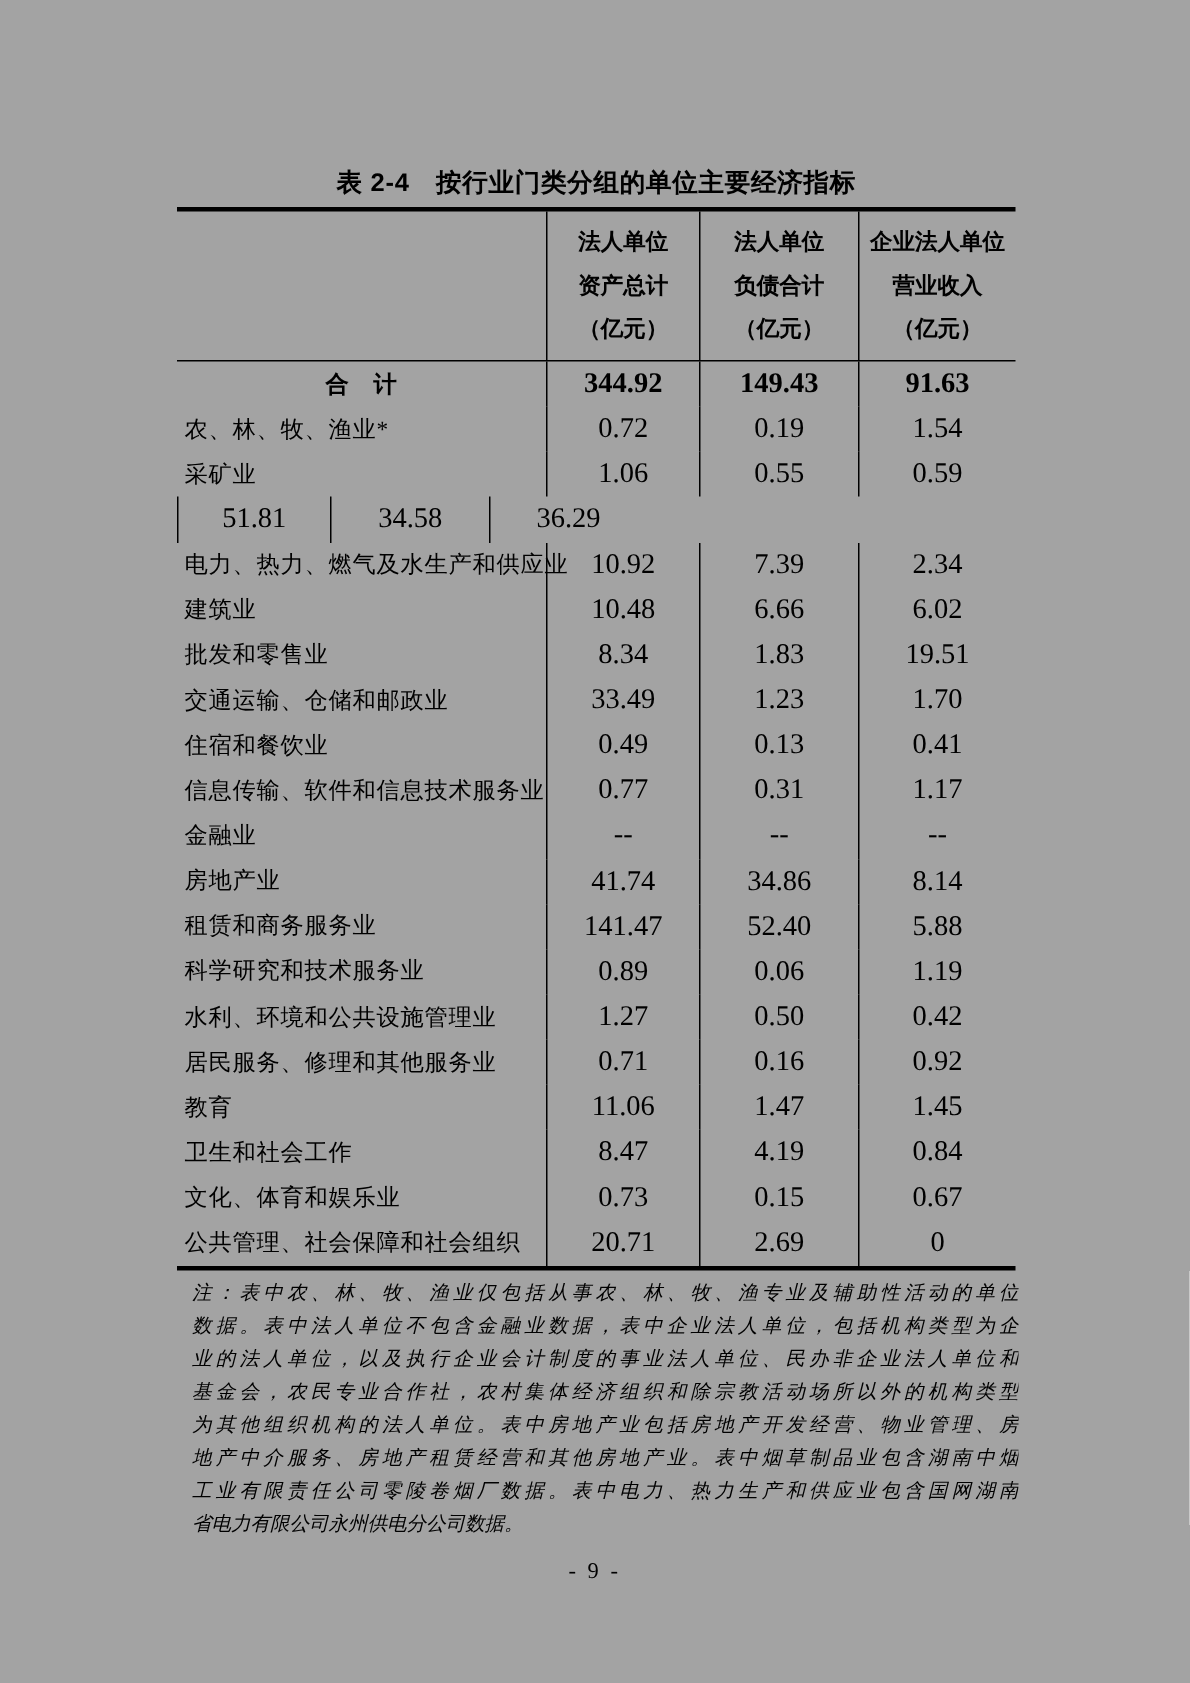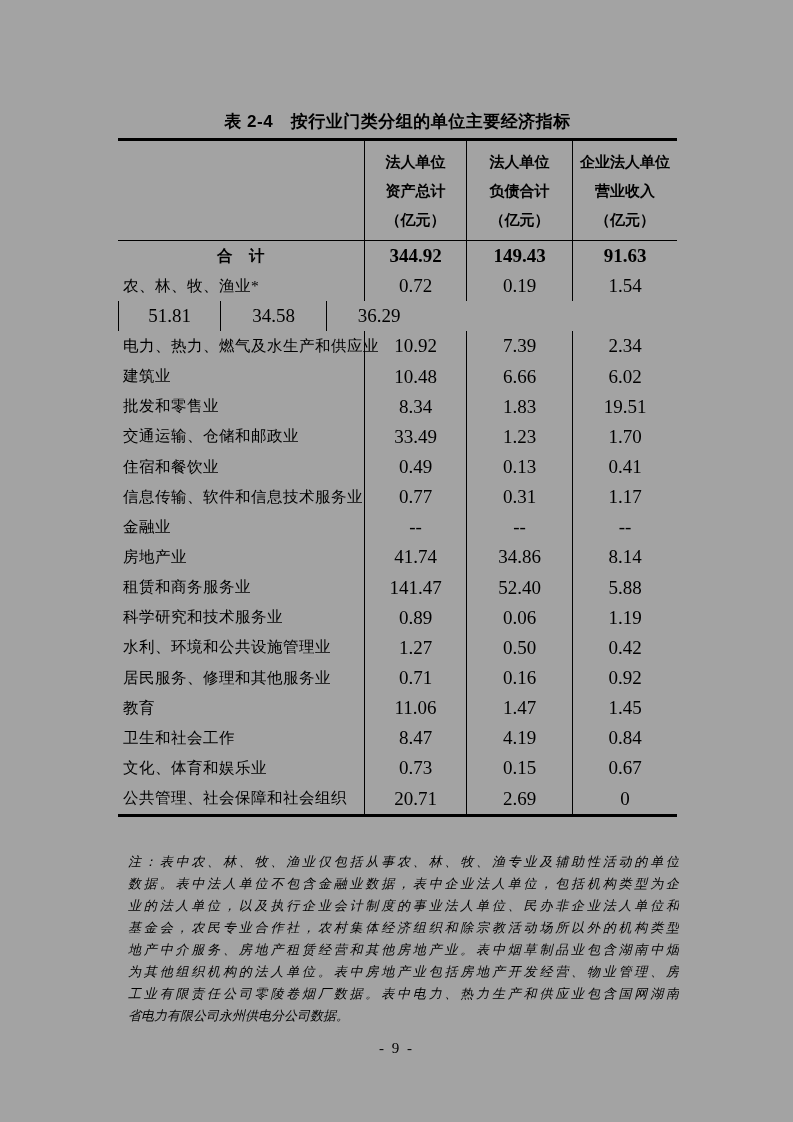--- a/index.html
+++ b/index.html
@@ -129,20 +129,26 @@
           <div class="td num vline w-c1">149.43</div>
           <div class="td num vline w-c2">91.63</div>
         </div>
         <div class="tr">
           <div class="td label w-label">农、林、牧、渔业*</div>
           <div class="td num vline w-c0">0.72</div>
           <div class="td num vline w-c1">0.19</div>
           <div class="td num vline w-c2">1.54</div>
         </div>
         <div class="tr">
+          <div class="td label w-label">采矿业</div>
+          <div class="td num vline w-c0">1.06</div>
+          <div class="td num vline w-c1">0.55</div>
+          <div class="td num vline w-c2">0.59</div>
+        </div>
+        <div class="tr">
           <div class="td num vline w-c0">51.81</div>
           <div class="td num vline w-c1">34.58</div>
           <div class="td num vline w-c2">36.29</div>
         </div>
         <div class="tr">
           <div class="td label w-label">电力、热力、燃气及水生产和供应业</div>
           <div class="td num vline w-c0">10.92</div>
           <div class="td num vline w-c1">7.39</div>
           <div class="td num vline w-c2">2.34</div>
         </div>
@@ -237,21 +243,21 @@
           <div class="td num vline w-c2">0</div>
         </div>
       </div>
   </div>
 
   <div class="note">
     <div class="note-line just">注：表中农、林、牧、渔业仅包括从事农、林、牧、渔专业及辅助性活动的单位</div>
     <div class="note-line just">数据。表中法人单位不包含金融业数据，表中企业法人单位，包括机构类型为企</div>
     <div class="note-line just">业的法人单位，以及执行企业会计制度的事业法人单位、民办非企业法人单位和</div>
     <div class="note-line just">基金会，农民专业合作社，农村集体经济组织和除宗教活动场所以外的机构类型</div>
+    <div class="note-line just">为其他组织机构的法人单位。表中房地产业包括房地产开发经营、物业管理、房</div>
     <div class="note-line just">地产中介服务、房地产租赁经营和其他房地产业。表中烟草制品业包含湖南中烟</div>
-    <div class="note-line just">为其他组织机构的法人单位。表中房地产业包括房地产开发经营、物业管理、房</div>
     <div class="note-line just">工业有限责任公司零陵卷烟厂数据。表中电力、热力生产和供应业包含国网湖南</div>
     <div class="note-line">省电力有限公司永州供电分公司数据。</div>
   </div>
 
   <div class="page-number">- 9 -</div>
 
 </div>
 
 </body></html>

